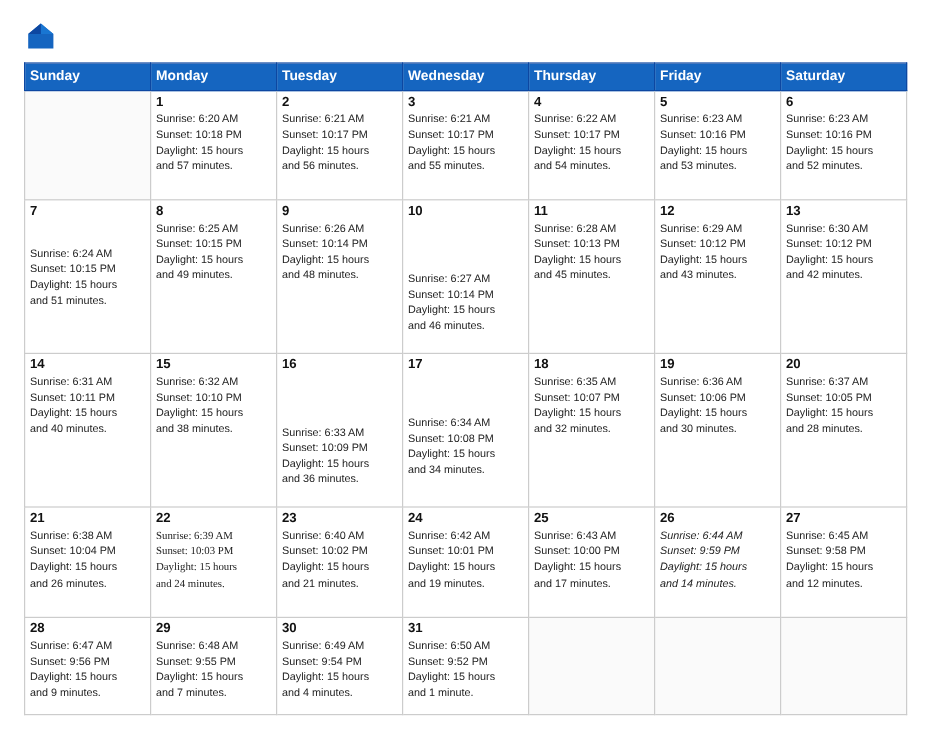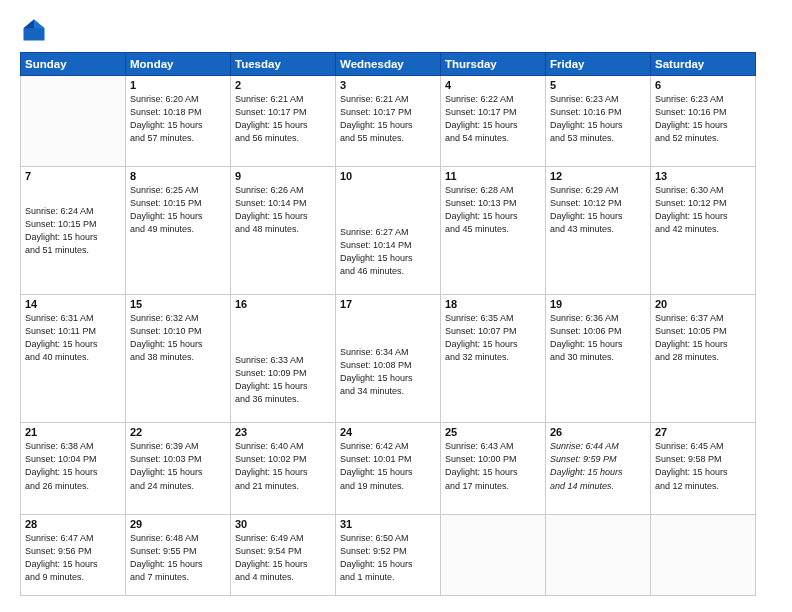--- a/index.html
+++ b/index.html
@@ -279,21 +279,21 @@
         <tr>
           <td>
             <div class="day-number">21</div>
             <div class="day-info" style="white-space: pre-line;">Sunrise: 6:38 AM
 Sunset: 10:04 PM
 Daylight: 15 hours
 and 26 minutes.</div>
           </td>
           <td>
             <div class="day-number">22</div>
-            <div class="day-info" style="white-space: pre-line;">Sunrise: 6:39 AM
+            <div class="day-info" style="white-space: pre-line; font-family: Liberation Serif, serif;">Sunrise: 6:39 AM
 Sunset: 10:03 PM
 Daylight: 15 hours
 and 24 minutes.</div>
           </td>
           <td>
             <div class="day-number">23</div>
             <div class="day-info" style="white-space: pre-line;">Sunrise: 6:40 AM
 Sunset: 10:02 PM
 Daylight: 15 hours
 and 21 minutes.</div>

